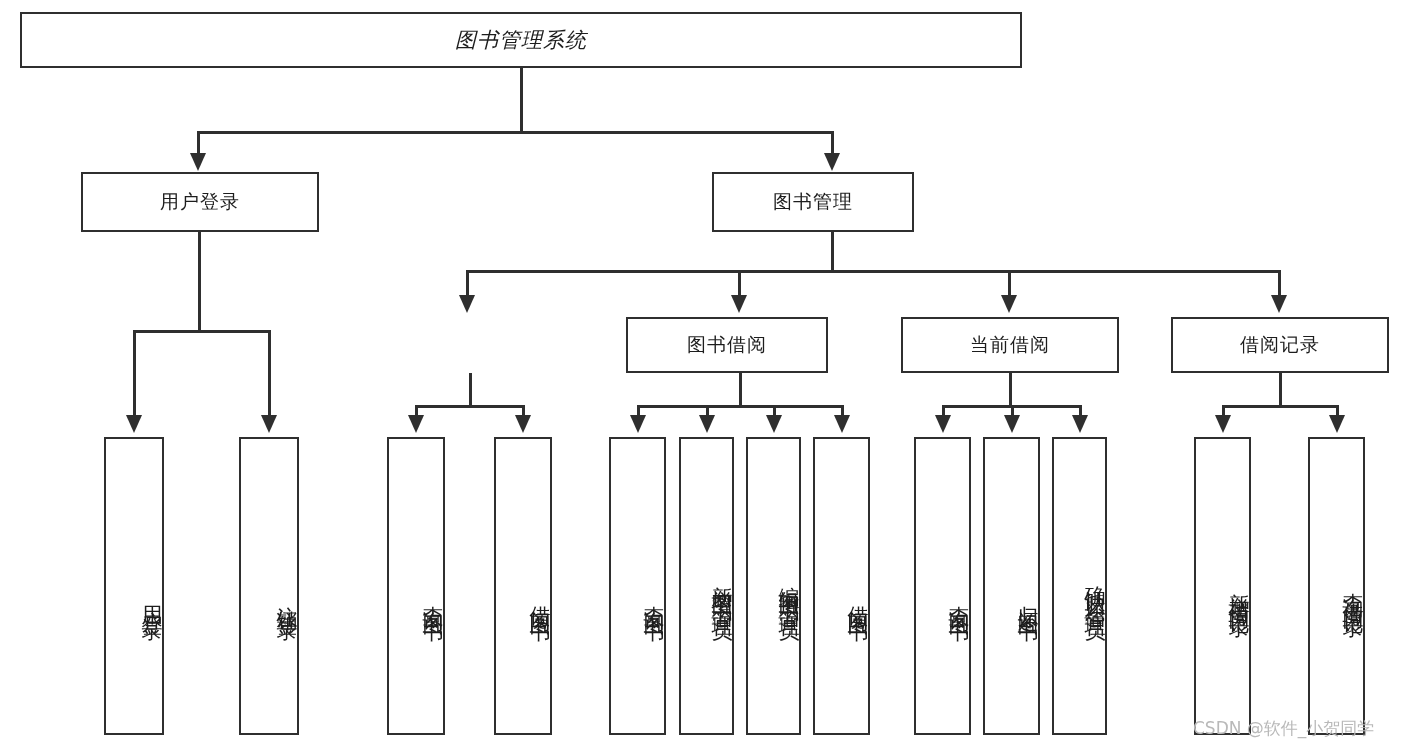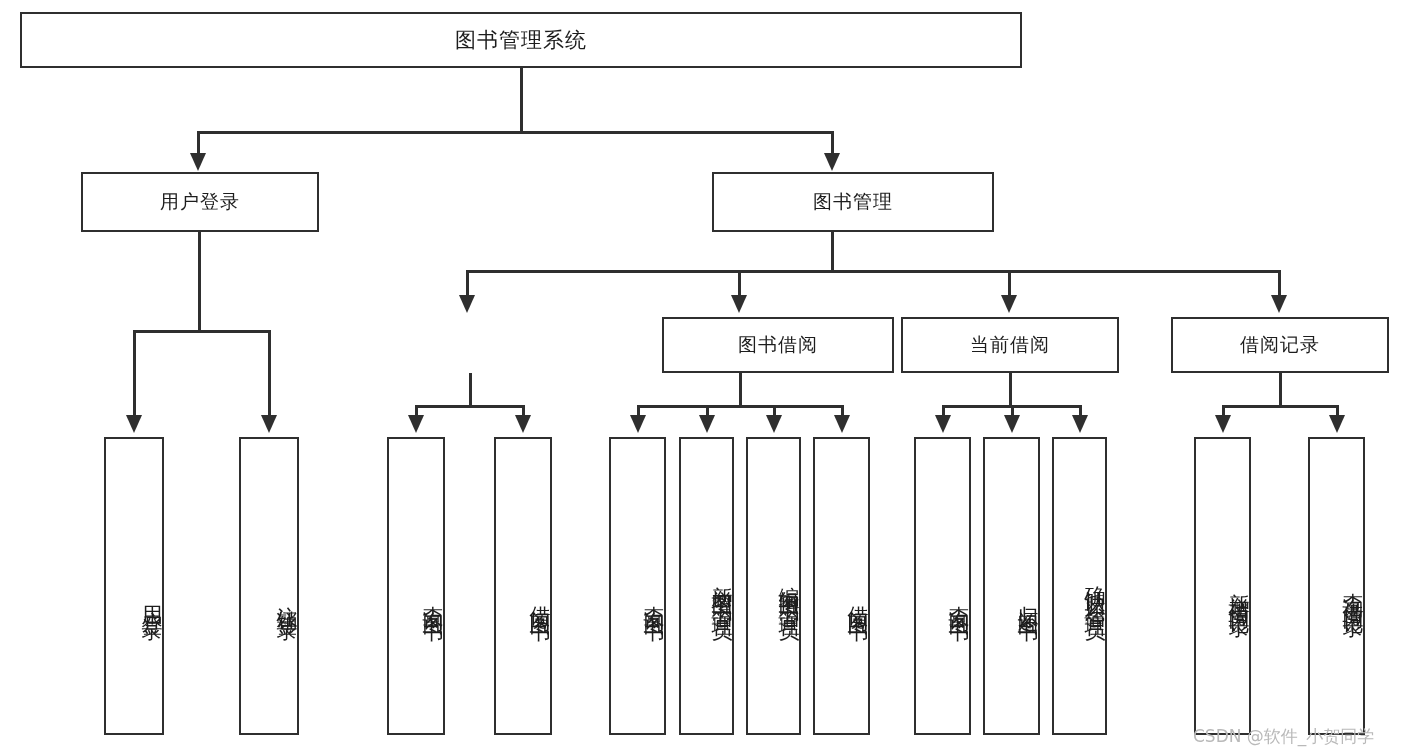--- a/index.html
+++ b/index.html
@@ -25,20 +25,21 @@
     background: #ffffff;
     border: 2px solid #2f2f2f;
     display: flex;
     align-items: center;
     justify-content: center;
     color: #1d1d1d;
     letter-spacing: 1px;
   }
   .node.root {
     font-size: 21px;
+    font-style: italic;
   }
   .node.lvl2 {
     font-size: 19px;
   }
   .node.lvl3 {
     font-size: 19px;
   }
   
   .node.leaf {
     writing-mode: vertical-rl;
@@ -91,21 +92,21 @@
   <div class="vline" style="left:520px; top:68px; height:63px;"></div>
   <div class="hline" style="left:197px; top:131px; width:637px;"></div>
   <div class="vline" style="left:197px; top:131px; height:24px;"></div>
   <div class="arrow" style="left:190px; top:153px;"></div>
   <div class="vline" style="left:831px; top:131px; height:24px;"></div>
   <div class="arrow" style="left:824px; top:153px;"></div>
 
   <div class="node lvl2" style="left:81px; top:172px; width:238px; height:60px;">
     <span>用户登录</span>
   </div>
-  <div class="node lvl2" style="left:712px; top:172px; width:282px; height:60px;">
+  <div class="node lvl2" style="left:712px; top:172px; width:202px; height:60px;">
     <span>图书管理</span>
   </div>
 
   <div class="vline" style="left:198px; top:232px; height:100px;"></div>
   <div class="hline" style="left:133px; top:330px; width:136px;"></div>
   <div class="vline" style="left:133px; top:330px; height:87px;"></div>
   <div class="arrow" style="left:126px; top:415px;"></div>
   <div class="vline" style="left:268px; top:330px; height:87px;"></div>
   <div class="arrow" style="left:261px; top:415px;"></div>
 
@@ -124,21 +125,21 @@
 
   <div class="vline" style="left:738px; top:270px; height:27px;"></div>
   <div class="arrow" style="left:731px; top:295px;"></div>
 
   <div class="vline" style="left:1008px; top:270px; height:27px;"></div>
   <div class="arrow" style="left:1001px; top:295px;"></div>
 
   <div class="vline" style="left:1278px; top:270px; height:27px;"></div>
   <div class="arrow" style="left:1271px; top:295px;"></div>
 
-  <div class="node lvl3" style="left:662px; top:317px; width:232px; height:56px;">
+  <div class="node lvl3" style="left:626px; top:317px; width:202px; height:56px;">
     <span>图书借阅</span>
   </div>
   <div class="node lvl3" style="left:1171px; top:317px; width:218px; height:56px;">
     <span>借阅记录</span>
   </div>
   <div class="node lvl3" style="left:901px; top:317px; width:218px; height:56px;">
     <span>当前借阅</span>
   </div>
 
   <div class="vline" style="left:469px; top:373px; height:34px;"></div>
@@ -205,15 +206,15 @@
   <div class="vline" style="left:1336px; top:405px; height:12px;"></div>
   <div class="arrow" style="left:1329px; top:415px;"></div>
 
   <div class="node leaf tall" style="left:1194px; top:437px; width:57px; height:298px;">
     <span>新增借阅记录</span>
   </div>
   <div class="node leaf tall" style="left:1308px; top:437px; width:57px; height:298px;">
     <span>查询借阅记录</span>
   </div>
 
-  <div id="watermark" style="left:1193px; top:717px;margin-top:8px;">CSDN @软件_小贺同学</div>
+  <div id="watermark" style="left:1193px; top:717px;">CSDN @软件_小贺同学</div>
 
 </div>
 
 </body></html>

